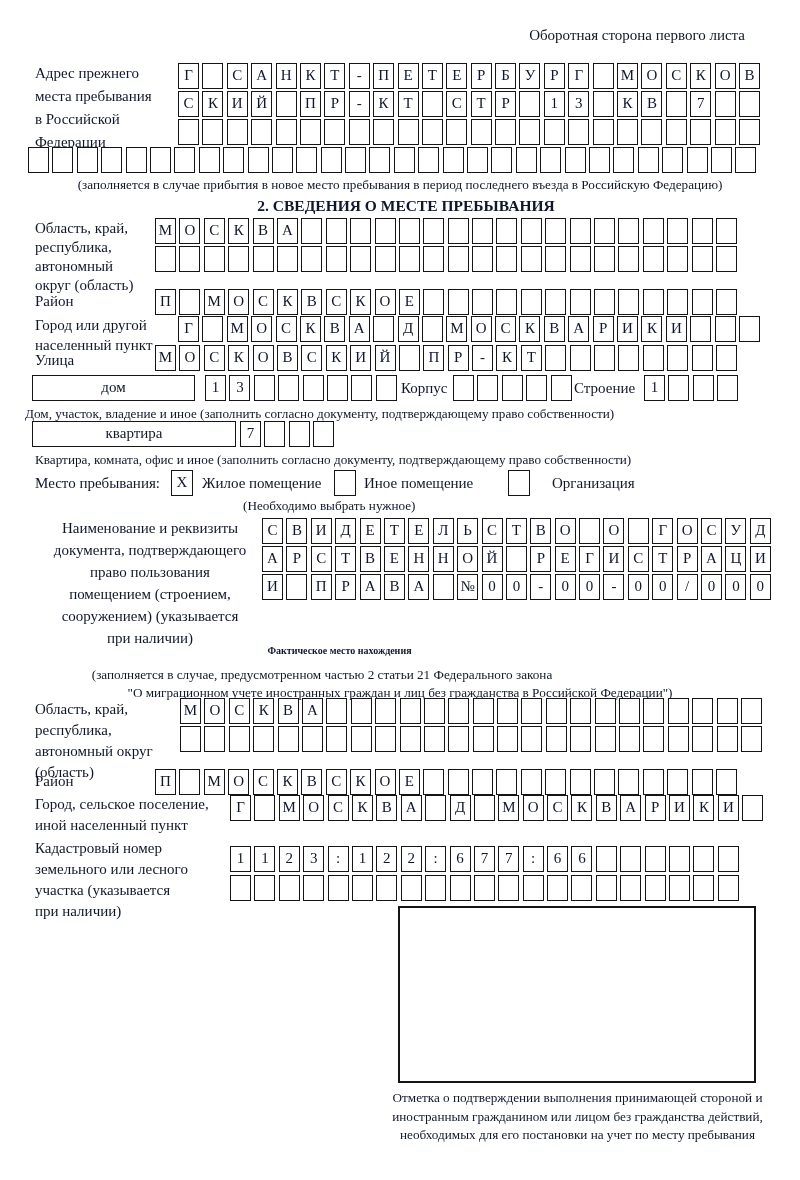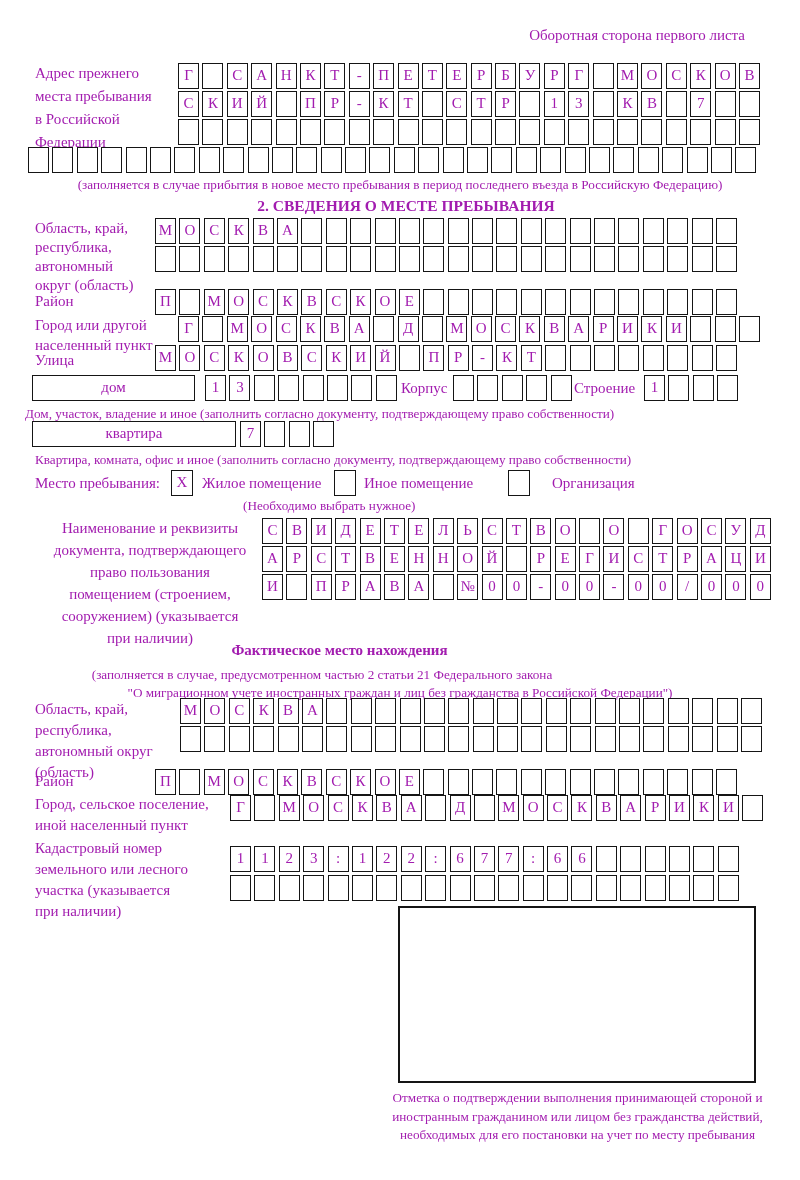--- a/index.html
+++ b/index.html
@@ -1,17 +1,17 @@
 <!DOCTYPE html>
 <html><head>
 <meta charset="utf-8">
 <style>
   html,body{margin:0;padding:0;background:#fff;}
   #page{
-    position:relative;width:800px;height:1180px;background:#fff;color:#a21caf;
+    position:relative;width:800px;height:1180px;background:#fff;color:#0f172a;
     font-family:"Liberation Serif","DejaVu Serif",serif;overflow:hidden;
   }
   .txt{position:absolute;font-size:15px;line-height:19px;white-space:nowrap;}
   .multiline{white-space:pre-line;}
   .cap{font-size:13.2px;}
   .bold{font-weight:bold;margin-left:6px;}
   .center{text-align:center;white-space:normal;}
   .right{text-align:right;}
   .cells{position:absolute;white-space:nowrap;}
   .cell{
@@ -91,21 +91,21 @@
   <div class="txt multiline lh22" style="left:35px;top:517px;width:230px;text-align:center;">Наименование и реквизиты
 документа, подтверждающего
 право пользования
 помещением (строением,
 сооружением) (указывается
 при наличии)</div>
   <div class="cells" style="left:262px;top:518px;"><span class="cell">С</span><span class="cell">В</span><span class="cell">И</span><span class="cell">Д</span><span class="cell">Е</span><span class="cell">Т</span><span class="cell">Е</span><span class="cell">Л</span><span class="cell">Ь</span><span class="cell">С</span><span class="cell">Т</span><span class="cell">В</span><span class="cell">О</span><span class="cell"></span><span class="cell">О</span><span class="cell"></span><span class="cell">Г</span><span class="cell">О</span><span class="cell">С</span><span class="cell">У</span><span class="cell">Д</span></div>
   <div class="cells" style="left:262px;top:546px;"><span class="cell">А</span><span class="cell">Р</span><span class="cell">С</span><span class="cell">Т</span><span class="cell">В</span><span class="cell">Е</span><span class="cell">Н</span><span class="cell">Н</span><span class="cell">О</span><span class="cell">Й</span><span class="cell"></span><span class="cell">Р</span><span class="cell">Е</span><span class="cell">Г</span><span class="cell">И</span><span class="cell">С</span><span class="cell">Т</span><span class="cell">Р</span><span class="cell">А</span><span class="cell">Ц</span><span class="cell">И</span></div>
   <div class="cells" style="left:262px;top:574px;"><span class="cell">И</span><span class="cell"></span><span class="cell">П</span><span class="cell">Р</span><span class="cell">А</span><span class="cell">В</span><span class="cell">А</span><span class="cell"></span><span class="cell">№</span><span class="cell">0</span><span class="cell">0</span><span class="cell">-</span><span class="cell">0</span><span class="cell">0</span><span class="cell">-</span><span class="cell">0</span><span class="cell">0</span><span class="cell">/</span><span class="cell">0</span><span class="cell">0</span><span class="cell">0</span></div>
 
-  <div class="txt bold center" style="left:0;top:641px;width:667px;font-size:15px;">Фактическое место нахождения</div>
+  <div class="txt bold center" style="left:0;top:641px;width:667px;font-size:10px;">Фактическое место нахождения</div>
   <div class="txt cap center" style="left:0;top:665px;width:644px;">(заполняется в случае, предусмотренном частью 2 статьи 21 Федерального закона</div>
   <div class="txt cap center" style="left:0;top:683px;width:800px;">"О миграционном учете иностранных граждан и лиц без гражданства в Российской Федерации")</div>
 
   <div class="txt multiline lh21" style="left:35px;top:699px;width:145px;">Область, край,
 республика,
 автономный округ
 (область)</div>
   <div class="cells" style="left:180px;top:698px;"><span class="cell">М</span><span class="cell">О</span><span class="cell">С</span><span class="cell">К</span><span class="cell">В</span><span class="cell">А</span><span class="cell"></span><span class="cell"></span><span class="cell"></span><span class="cell"></span><span class="cell"></span><span class="cell"></span><span class="cell"></span><span class="cell"></span><span class="cell"></span><span class="cell"></span><span class="cell"></span><span class="cell"></span><span class="cell"></span><span class="cell"></span><span class="cell"></span><span class="cell"></span><span class="cell"></span><span class="cell"></span></div>
   <div class="cells" style="left:180px;top:726px;"><span class="cell"></span><span class="cell"></span><span class="cell"></span><span class="cell"></span><span class="cell"></span><span class="cell"></span><span class="cell"></span><span class="cell"></span><span class="cell"></span><span class="cell"></span><span class="cell"></span><span class="cell"></span><span class="cell"></span><span class="cell"></span><span class="cell"></span><span class="cell"></span><span class="cell"></span><span class="cell"></span><span class="cell"></span><span class="cell"></span><span class="cell"></span><span class="cell"></span><span class="cell"></span><span class="cell"></span></div>
 

